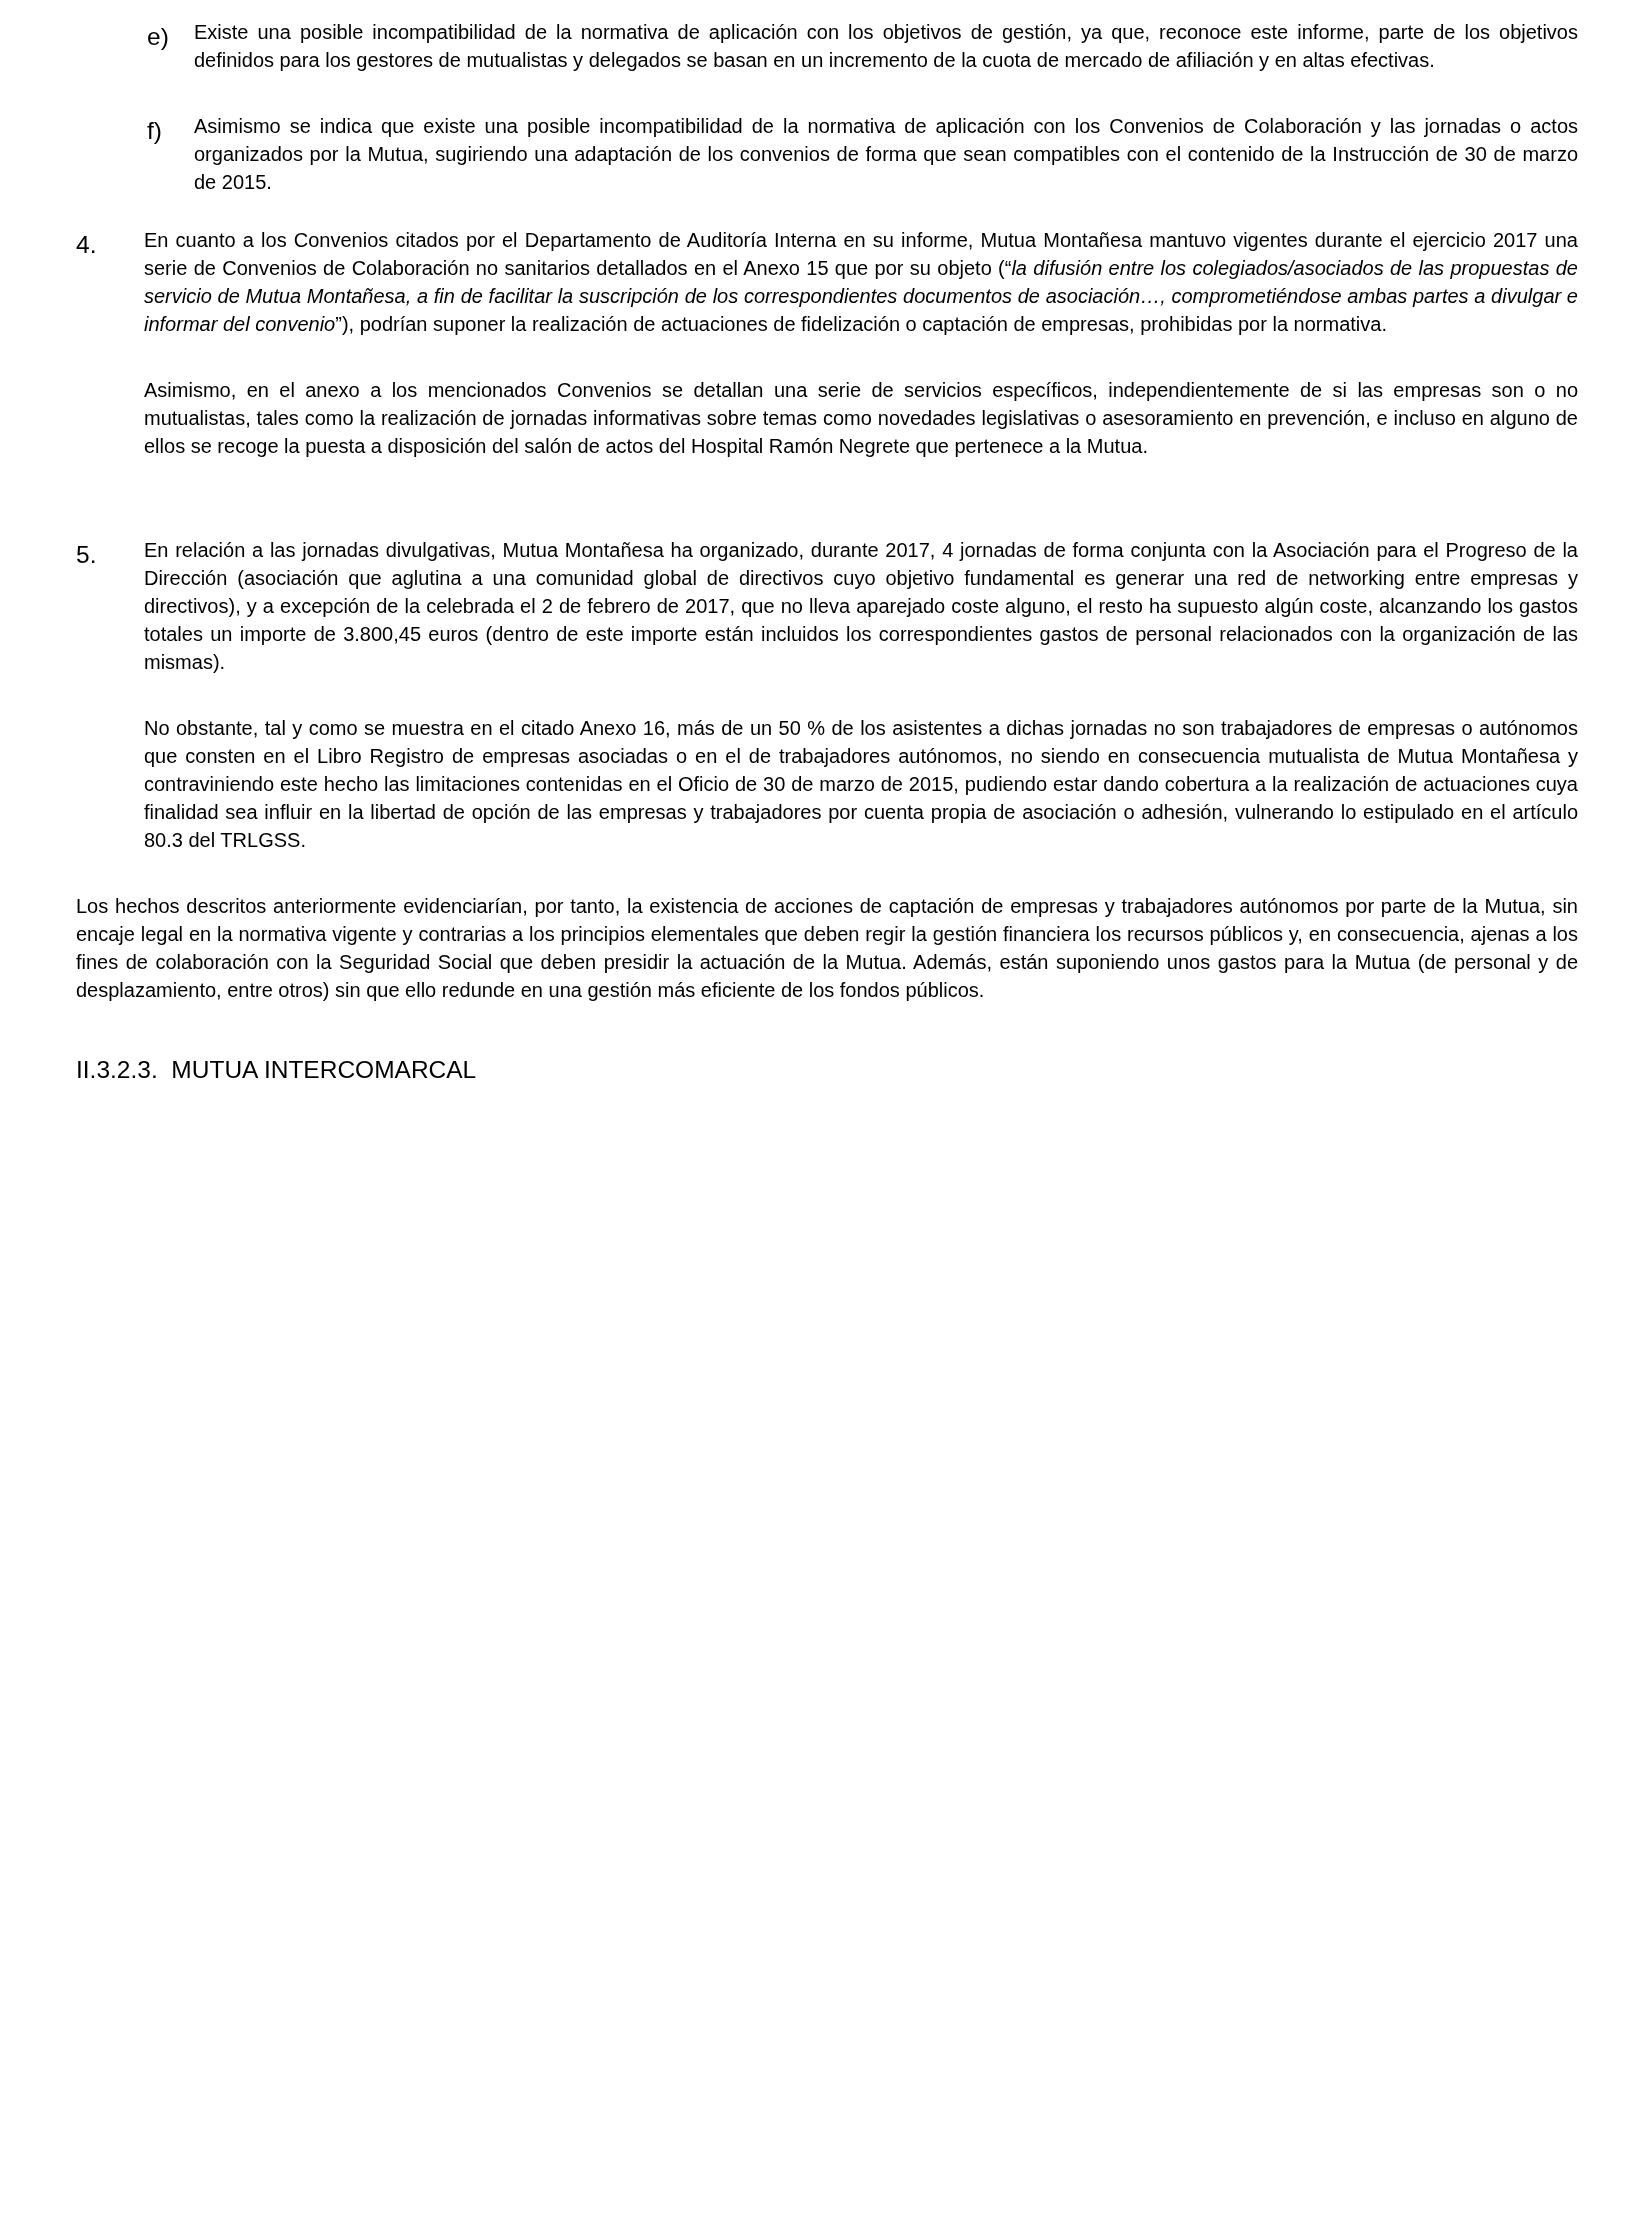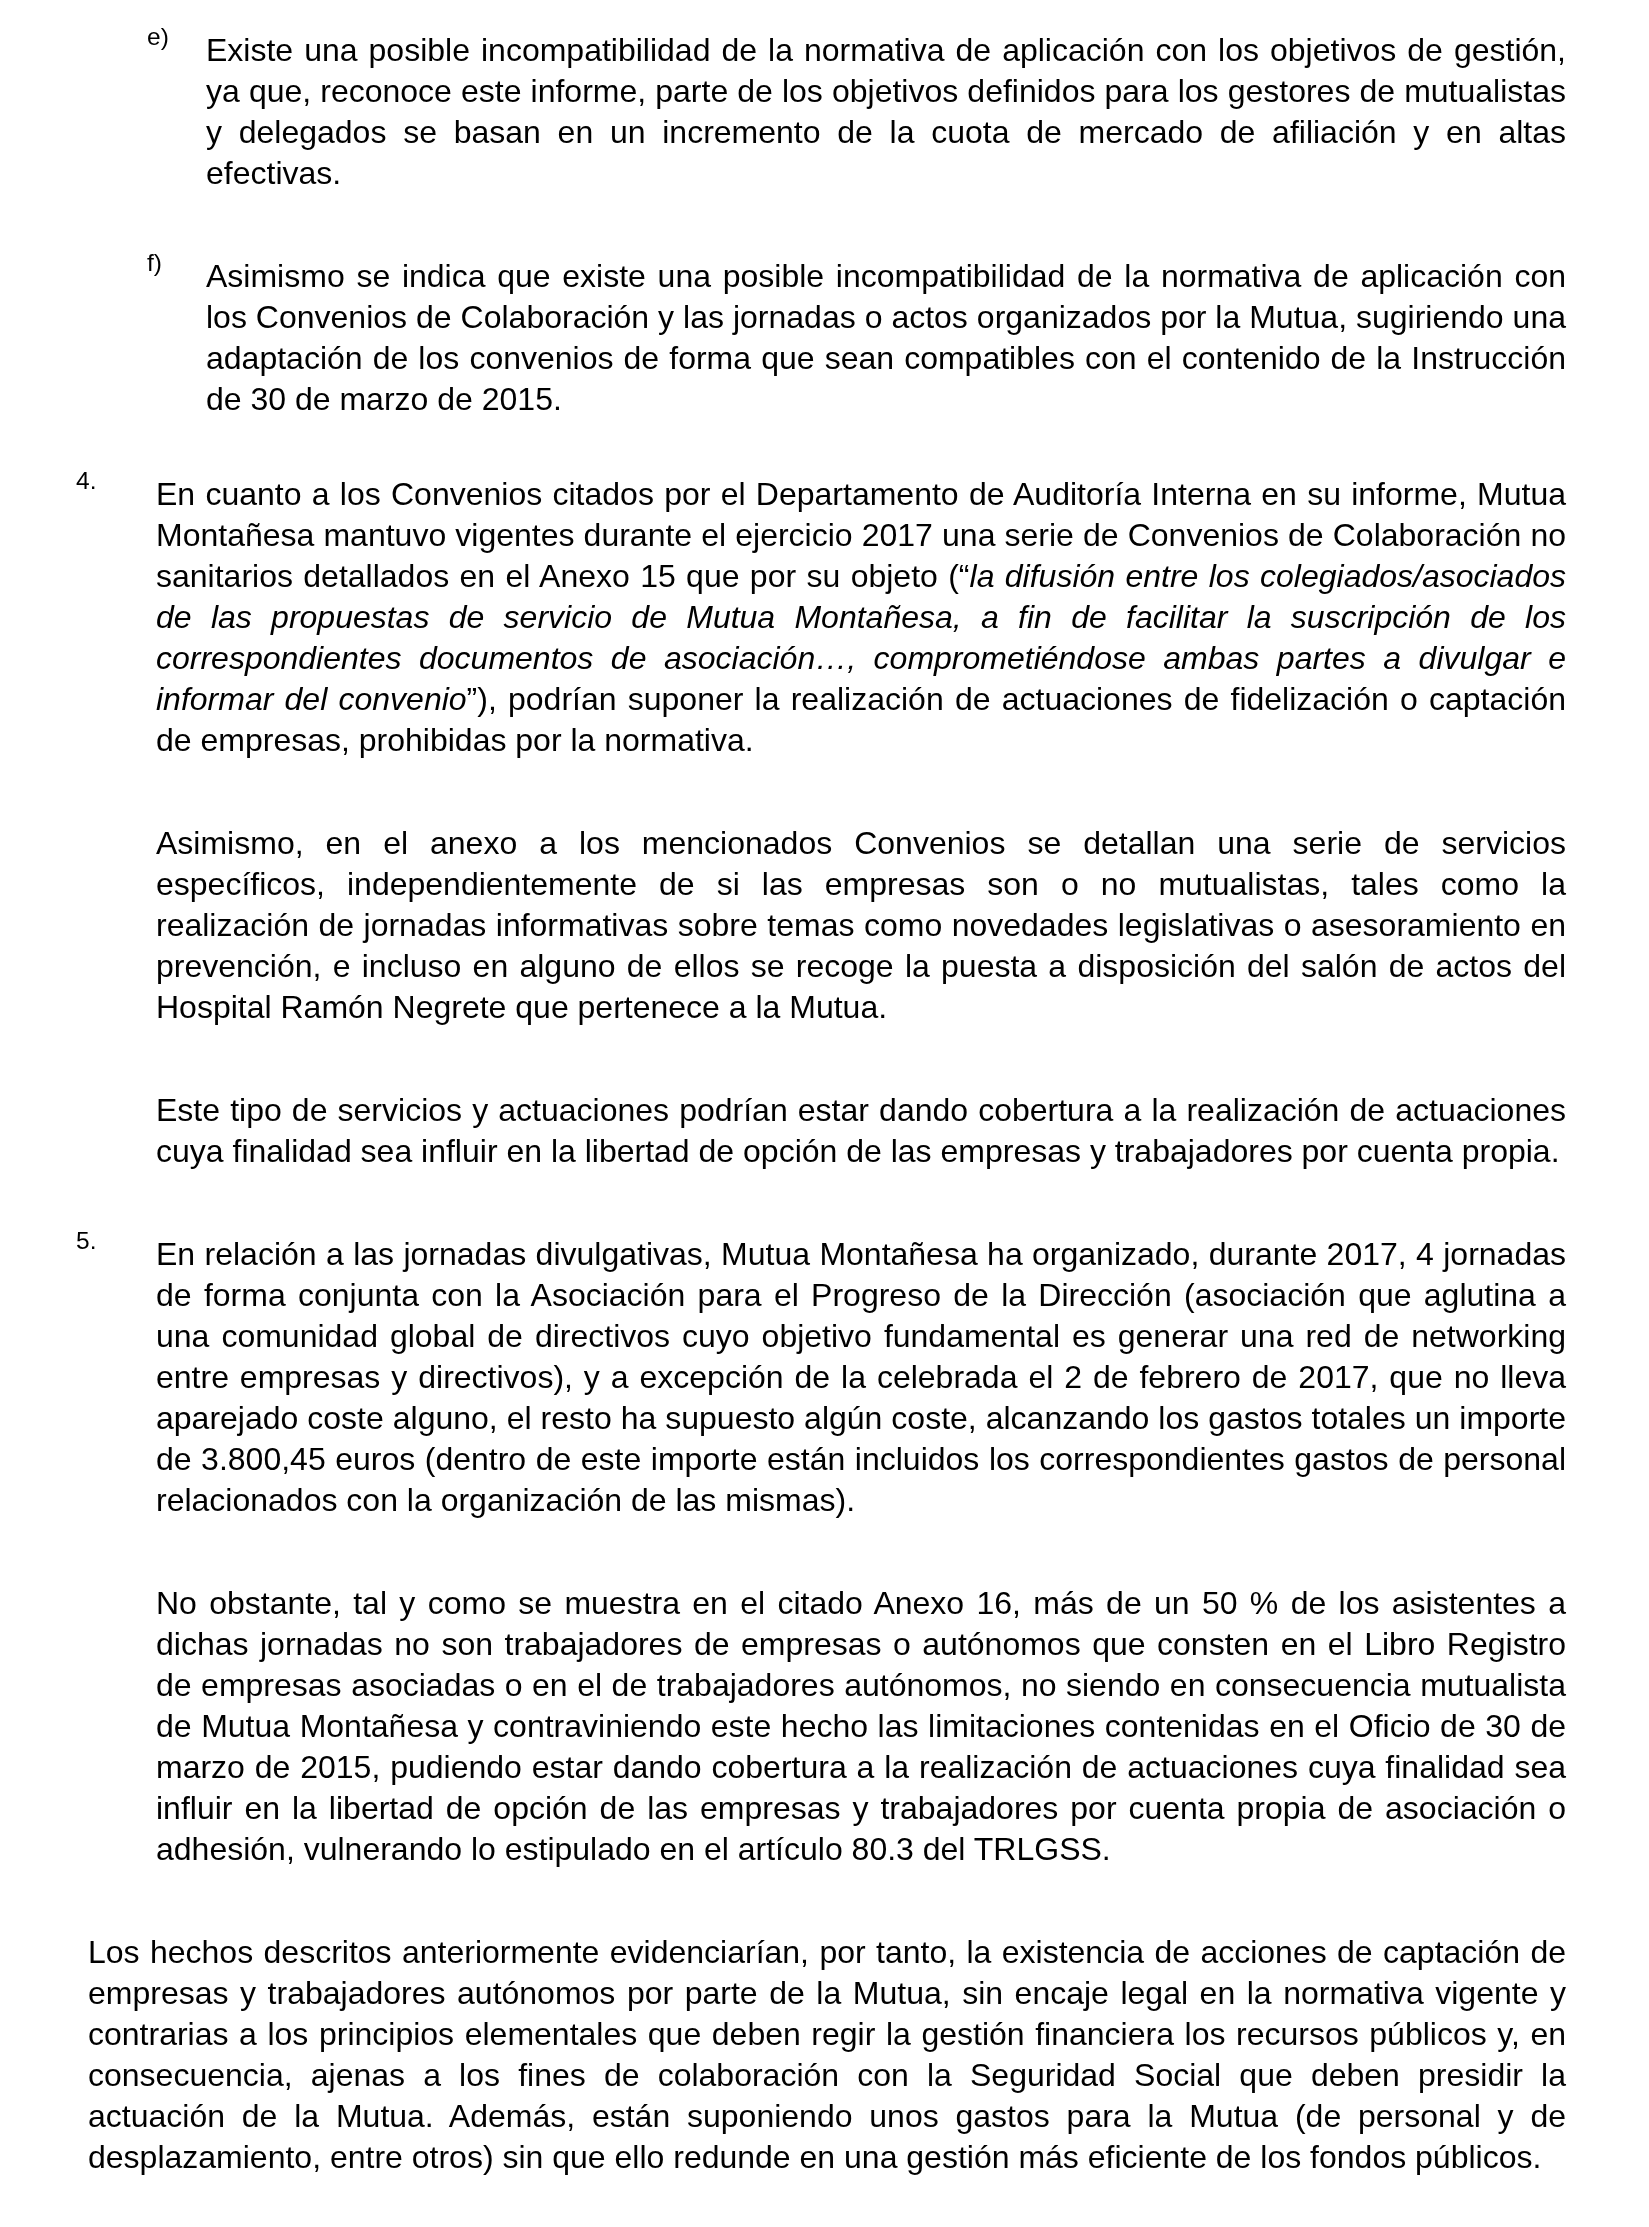--- a/index.html
+++ b/index.html
@@ -18,25 +18,25 @@
     position: relative;
     width: 1650px;
     height: 2227px;
     box-sizing: border-box;
     padding: 17.7px 72px 0 76px;
     background: #ffffff;
   }
 
   
   .para {
-    font-size: 32px;
-    line-height: 41px;
+    font-size: 20px;
+    line-height: 28px;
     text-align: justify;
     text-justify: inter-word;
-    margin: 12px;
+    margin: 0;
     hyphens: none;
   }
 
   
   .lettered {
     display: flex;
     align-items: flex-start;
     margin: 0 0 0 0;
     padding-left: 71px;
   }
@@ -120,23 +120,20 @@
   </div>
 
   <div class="gap-lg"></div>
 
   <div class="numbered-cont">
     <p class="para">Asimismo, en el anexo a los mencionados Convenios se detallan una serie de servicios específicos, independientemente de si las empresas son o no mutualistas, tales como la realización de jornadas informativas sobre temas como novedades legislativas o asesoramiento en prevención, e incluso en alguno de ellos se recoge la puesta a disposición del salón de actos del Hospital Ramón Negrete que pertenece a la Mutua.</p>
   </div>
 
   <div class="gap-lg"></div>
 
-  <div class="numbered-cont">
-    <p class="para">Este tipo de servicios y actuaciones podrían estar dando cobertura a la realización de actuaciones cuya finalidad sea influir en la libertad de opción de las empresas y trabajadores por cuenta propia.</p>
-  </div>
 
   <div class="gap-lg"></div>
 
   <div class="numbered">
     <div class="marker">5.</div>
     <div class="body">
       <p class="para">En relación a las jornadas divulgativas, Mutua Montañesa ha organizado, durante 2017, 4 jornadas de forma conjunta con la Asociación para el Progreso de la Dirección (asociación que aglutina a una comunidad global de directivos cuyo objetivo fundamental es generar una red de networking entre empresas y directivos), y a excepción de la celebrada el 2 de febrero de 2017, que no lleva aparejado coste alguno, el resto ha supuesto algún coste, alcanzando los gastos totales un importe de 3.800,45 euros (dentro de este importe están incluidos los correspondientes gastos de personal relacionados con la organización de las mismas).</p>
     </div>
   </div>
 

